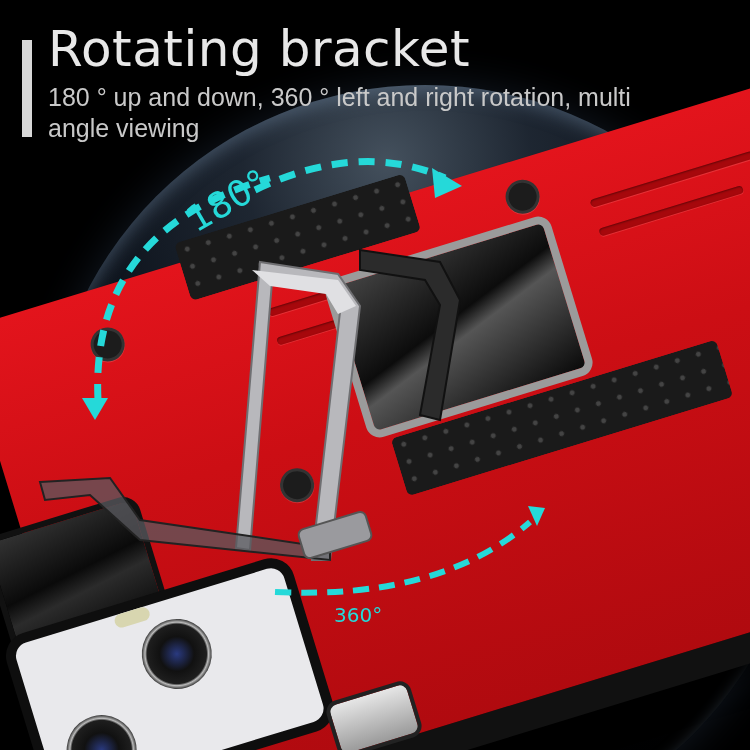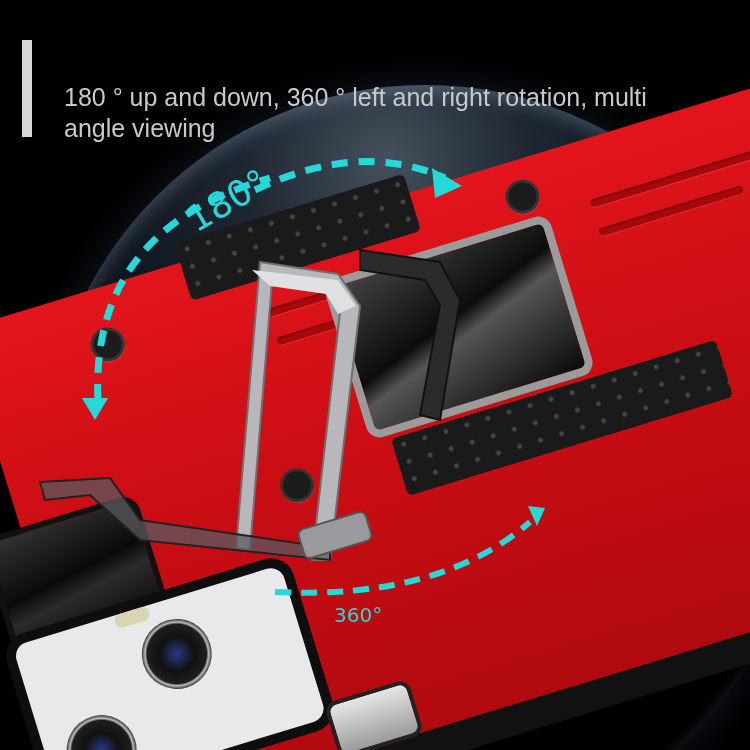--- a/index.html
+++ b/index.html
@@ -16,21 +16,21 @@
     position: absolute; left: 45px; top: 85px; width: 760px; height: 760px; border-radius: 50%;
     box-shadow: inset 0 6px 18px rgba(140,170,200,0.35);
   }
   .headline-bar { position: absolute; left: 22px; top: 40px; width: 10px; height: 97px; background: #d8d8d8; }
   .headline {
     position: absolute; left: 48px; top: 24px; font-size: 50px; color: #e8e8e8; letter-spacing: 0.5px;
     font-family: "DejaVu Sans", sans-serif; line-height: 1; white-space: nowrap;
   }
   .subtitle {
     position: absolute; left: 48px; top: 82px; width: 640px; font-size: 25px; line-height: 31px;
-    color: #c9c9c9; font-family: "Liberation Sans", sans-serif; margin-left: 16px;
+    color: #c9c9c9; font-family: "Liberation Sans", sans-serif;
   }
   
   .case {
     position: absolute; left: -40px; top: 330px; width: 900px; height: 520px;
     transform: rotate(-17deg); transform-origin: 0 0;
     background: linear-gradient(180deg, #e3141c 0%, #cc0e14 40%, #b00a0f 100%);
     border-radius: 40px;
     box-shadow: 0 30px 0 #111, 0 36px 30px rgba(0,0,0,0.8);
   }
   .case-groove { position: absolute; height: 8px; border-radius: 4px; background: #a6080c; box-shadow: inset 0 1px 2px rgba(0,0,0,0.4), 0 1px 0 rgba(255,120,120,0.3); }
@@ -100,14 +100,15 @@
     <polygon points="432,168 462,186 435,198" fill="#25d9d9"></polygon>
     <polygon points="82,398 108,398 95,420" fill="#25d9d9"></polygon>
     <path d="M 275 592 Q 440 600 530 522" fill="none" stroke="#25d9d9" stroke-width="6" stroke-dasharray="16 10"></path>
     <polygon points="528,506 545,508 537,526" fill="#25d9d9"></polygon>
   </svg>
 
   <div class="label-180">180°</div>
   <div class="label-360">360°</div>
 
   <div class="headline-bar"></div>
+  <div class="headline">Rotating bracket</div>
   <div class="subtitle">180 ° up and down, 360 ° left and right rotation, multi angle viewing</div>
 </div>
 
 </body></html>

